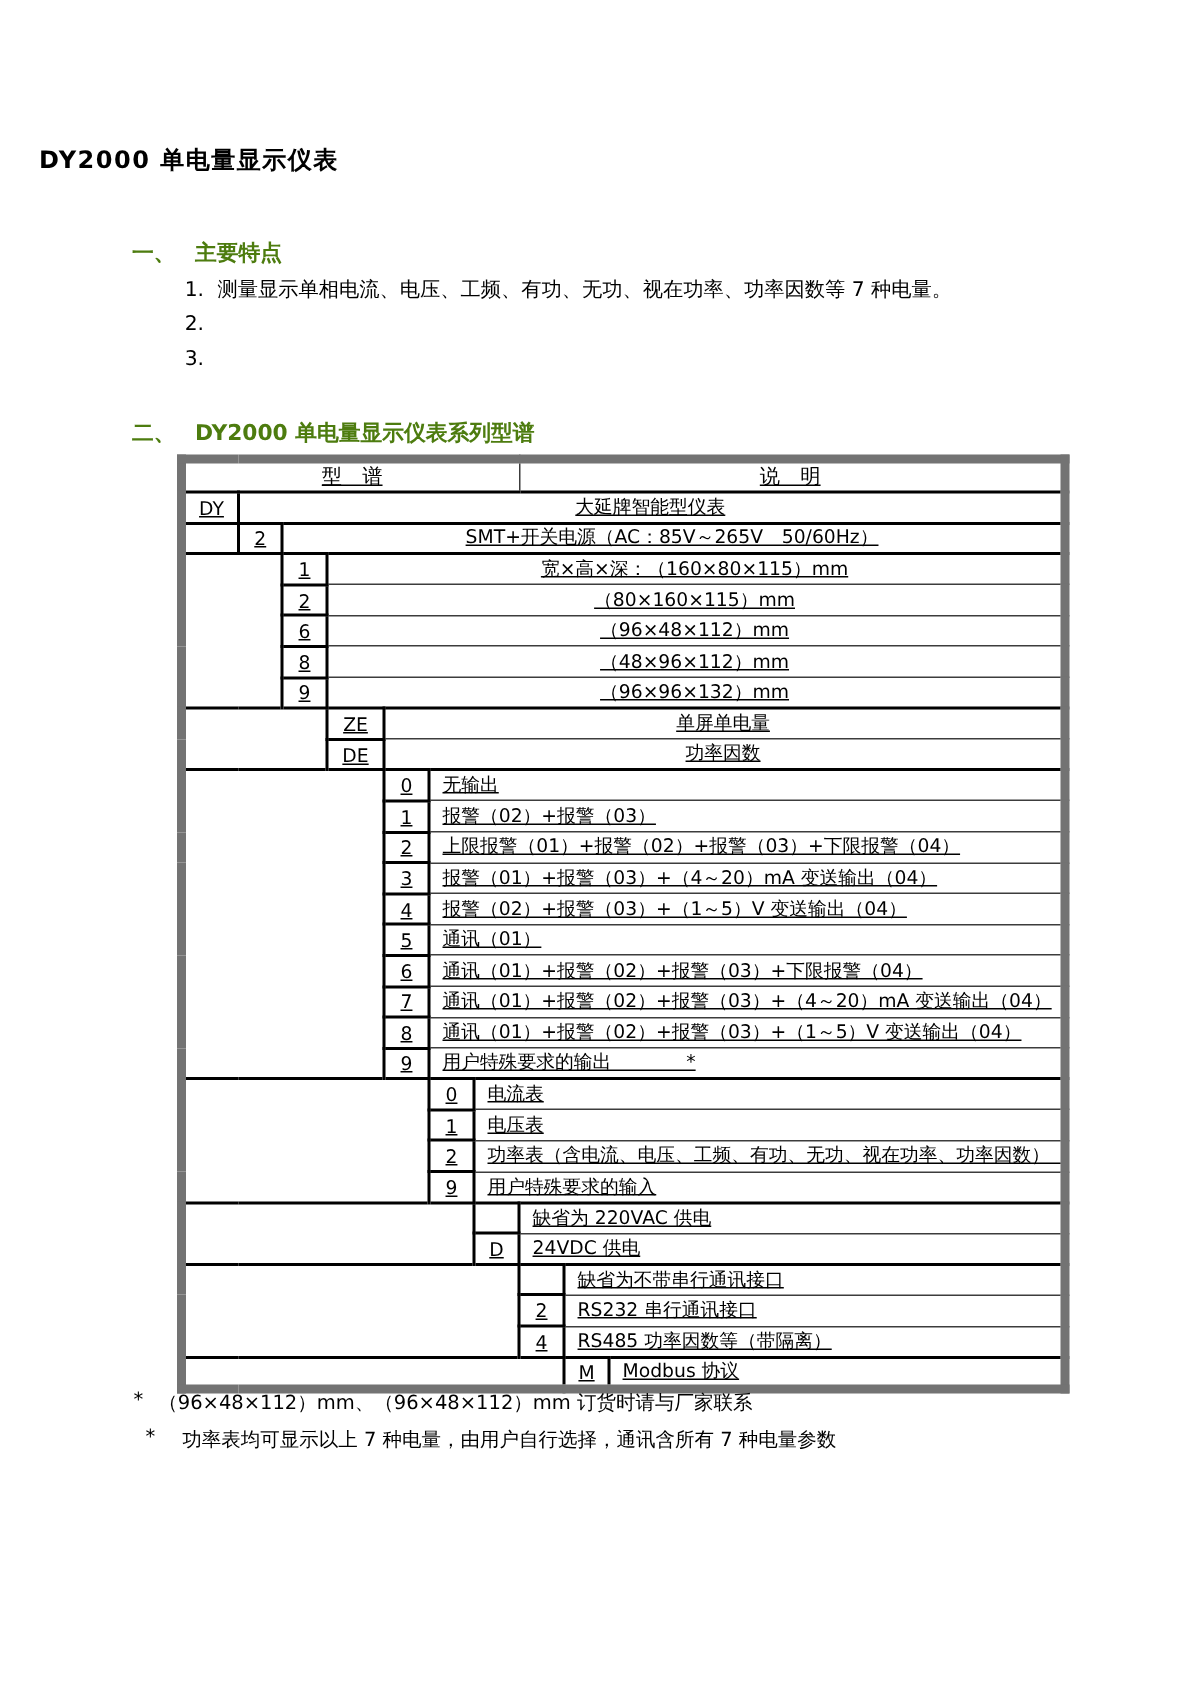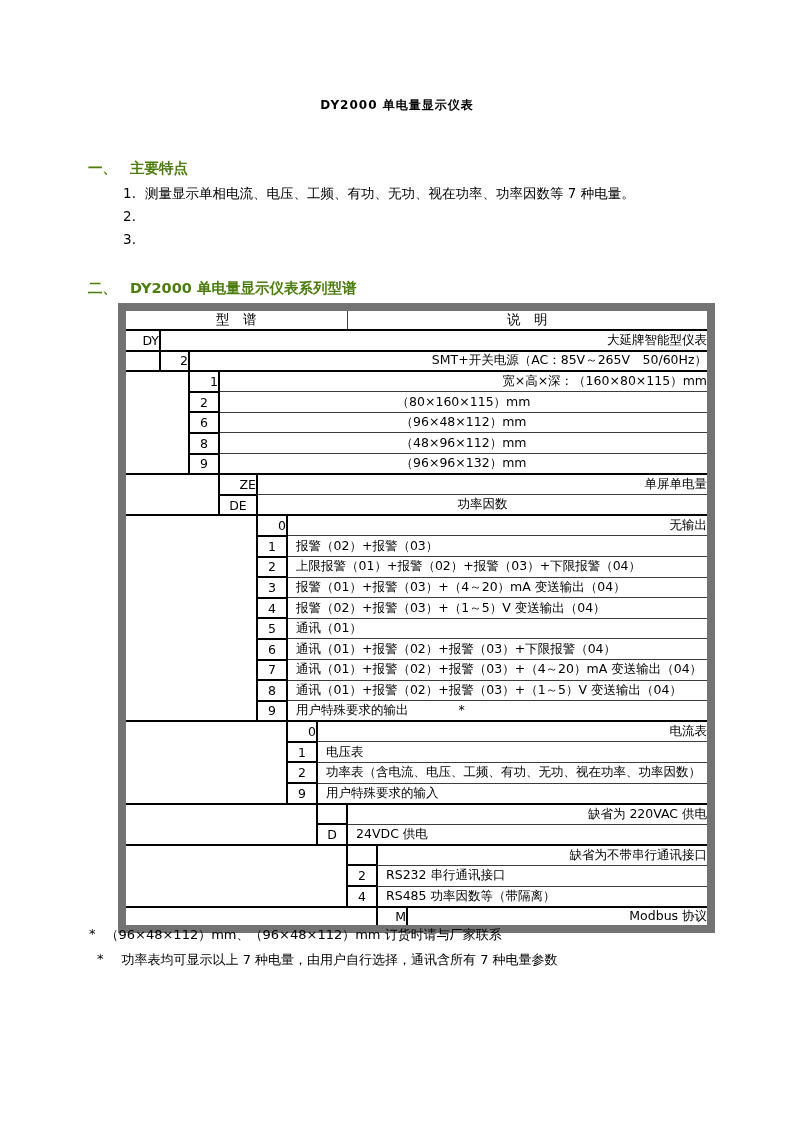--- a/index.html
+++ b/index.html
@@ -5,48 +5,48 @@
   * { margin:0; padding:0; box-sizing:border-box; }
   html,body { background:#f2f2f2; }
   .page {
     position:relative; width:794px; height:1123px; margin:0 auto;
     background:#ffffff; color:#000;
     font-family:"DejaVu Sans","Liberation Sans",sans-serif;
     overflow:hidden;
   }
   .doc-title {
     position:absolute; top:97px; left:0; width:100%;
-    text-align:center; font-size:12px; font-weight:bold; letter-spacing:1px;
+    text-align:left; font-size:16px; font-weight:bold; letter-spacing:1px;padding-left:26px;
   }
   .sec-heading {
     position:absolute; left:88px;
     font-size:14.5px; font-weight:bold; color:#4d7c0f; white-space:nowrap;
   }
   #sec1 { top:159px; }
   #sec2 { top:279px; }
   .sec-heading .sec-num { display:inline-block; min-width:30px; margin-right:12px; }
   .feature-list { position:absolute; top:182px; left:118px; font-size:13.5px; }
   .feature-item { display:flex; height:23px; line-height:23px; white-space:nowrap; }
   .feature-item .f-num { width:18px; text-align:right; margin-right:9px; }
   .model-table {
     position:absolute; top:303px; left:118px; width:589px;
     border-collapse:collapse; table-layout:fixed;
-    font-size:12.5px; border:8px solid #737373;
+    font-size:12.5px; border:6px solid #737373;text-decoration:underline;
   }
   .model-table td {
     border:1px solid #3c3c3c; height:20.6px; padding:0;
     text-align:center; vertical-align:middle;
     white-space:nowrap; overflow:hidden;
   }
   .model-table td.hdr { border-bottom:2px solid #000; font-size:13.5px; }
   .model-table td.code, .model-table td.blank {
     border-left:2px solid #000; border-right:2px solid #000;
   }
   .model-table td.code { border-top:2px solid #000; border-bottom:2px solid #000; }
-  .model-table tr.grp td { border-top:2px solid #000;text-align:right; }
+  .model-table tr.grp td { border-top:2px solid #000; }
   .model-table td.desc-l { text-align:left; padding-left:8px; }
   .note { position:absolute; display:flex; font-size:13px; white-space:nowrap; }
   #note1 { top:926px; left:89px; }
   #note1 .note-marker { margin-right:10px; }
   #note2 { top:951px; left:97px; }
   #note2 .note-marker { margin-right:18px; }
 </style>
 </head>
 <body>
 

